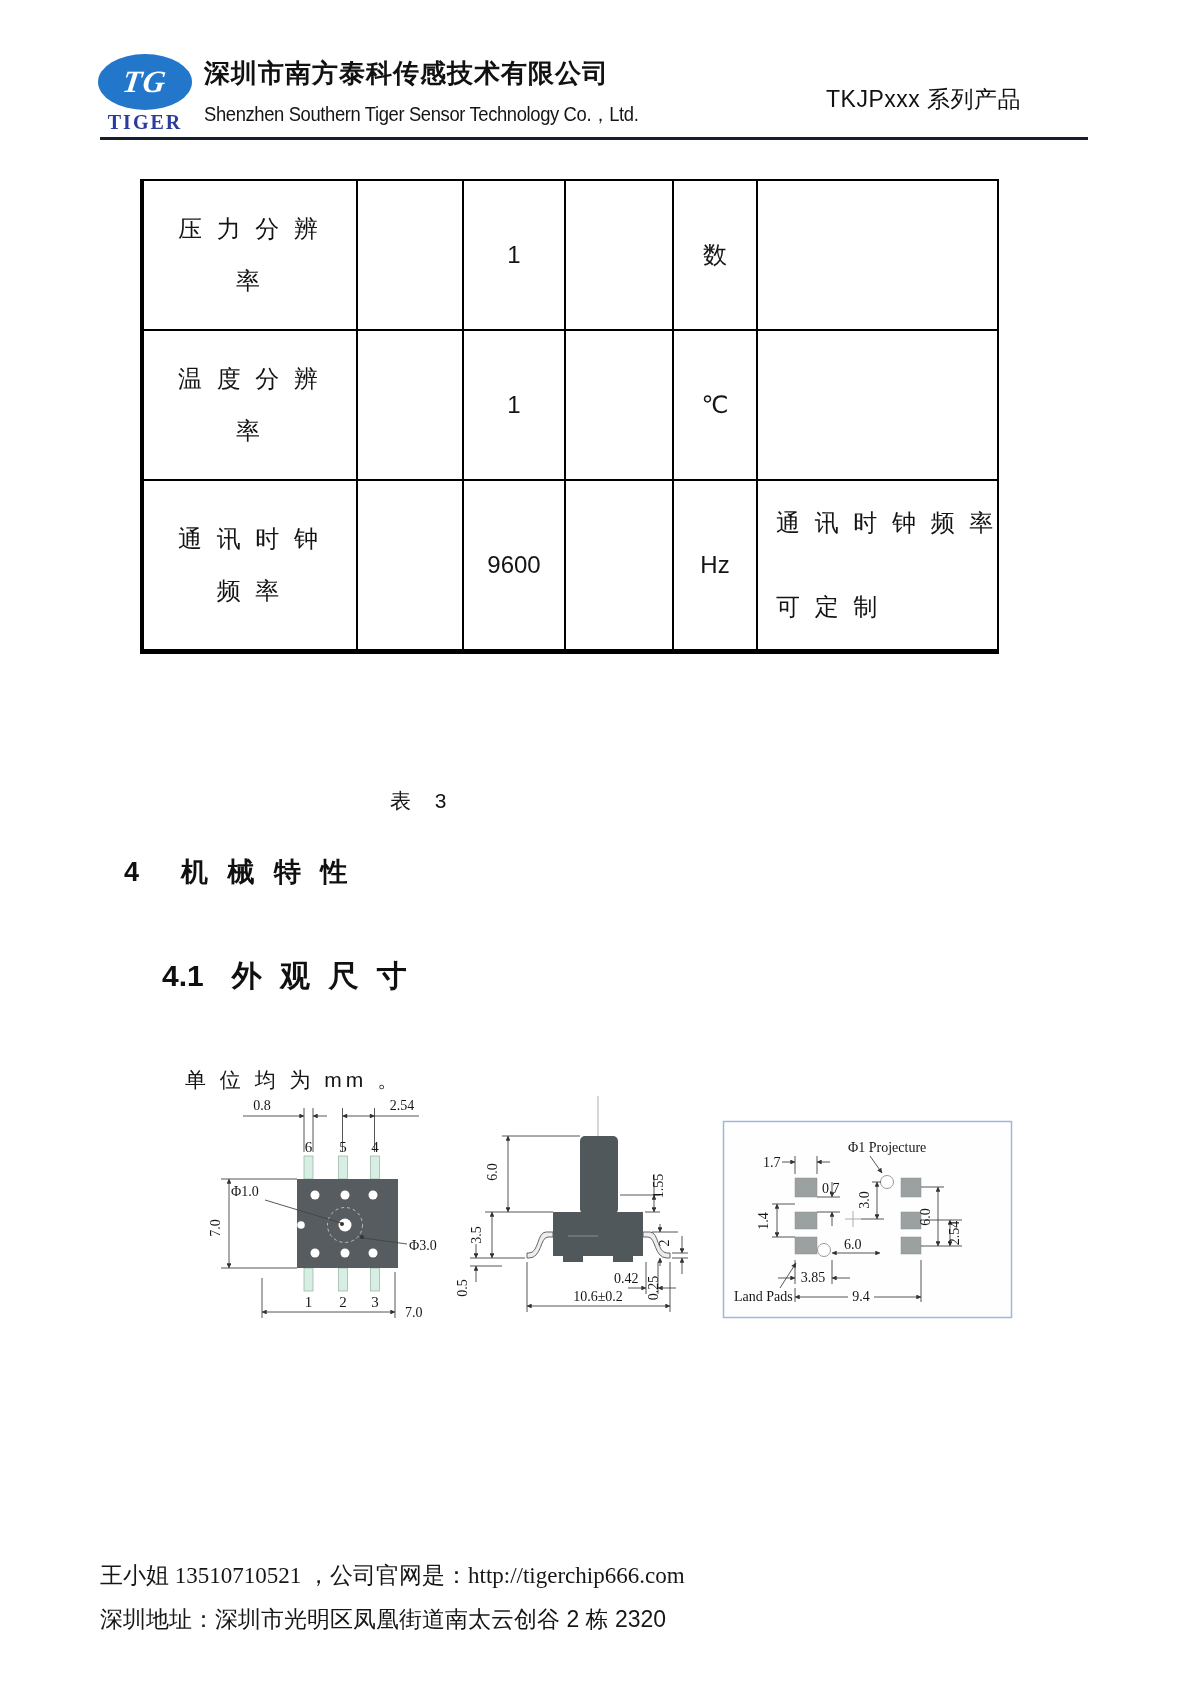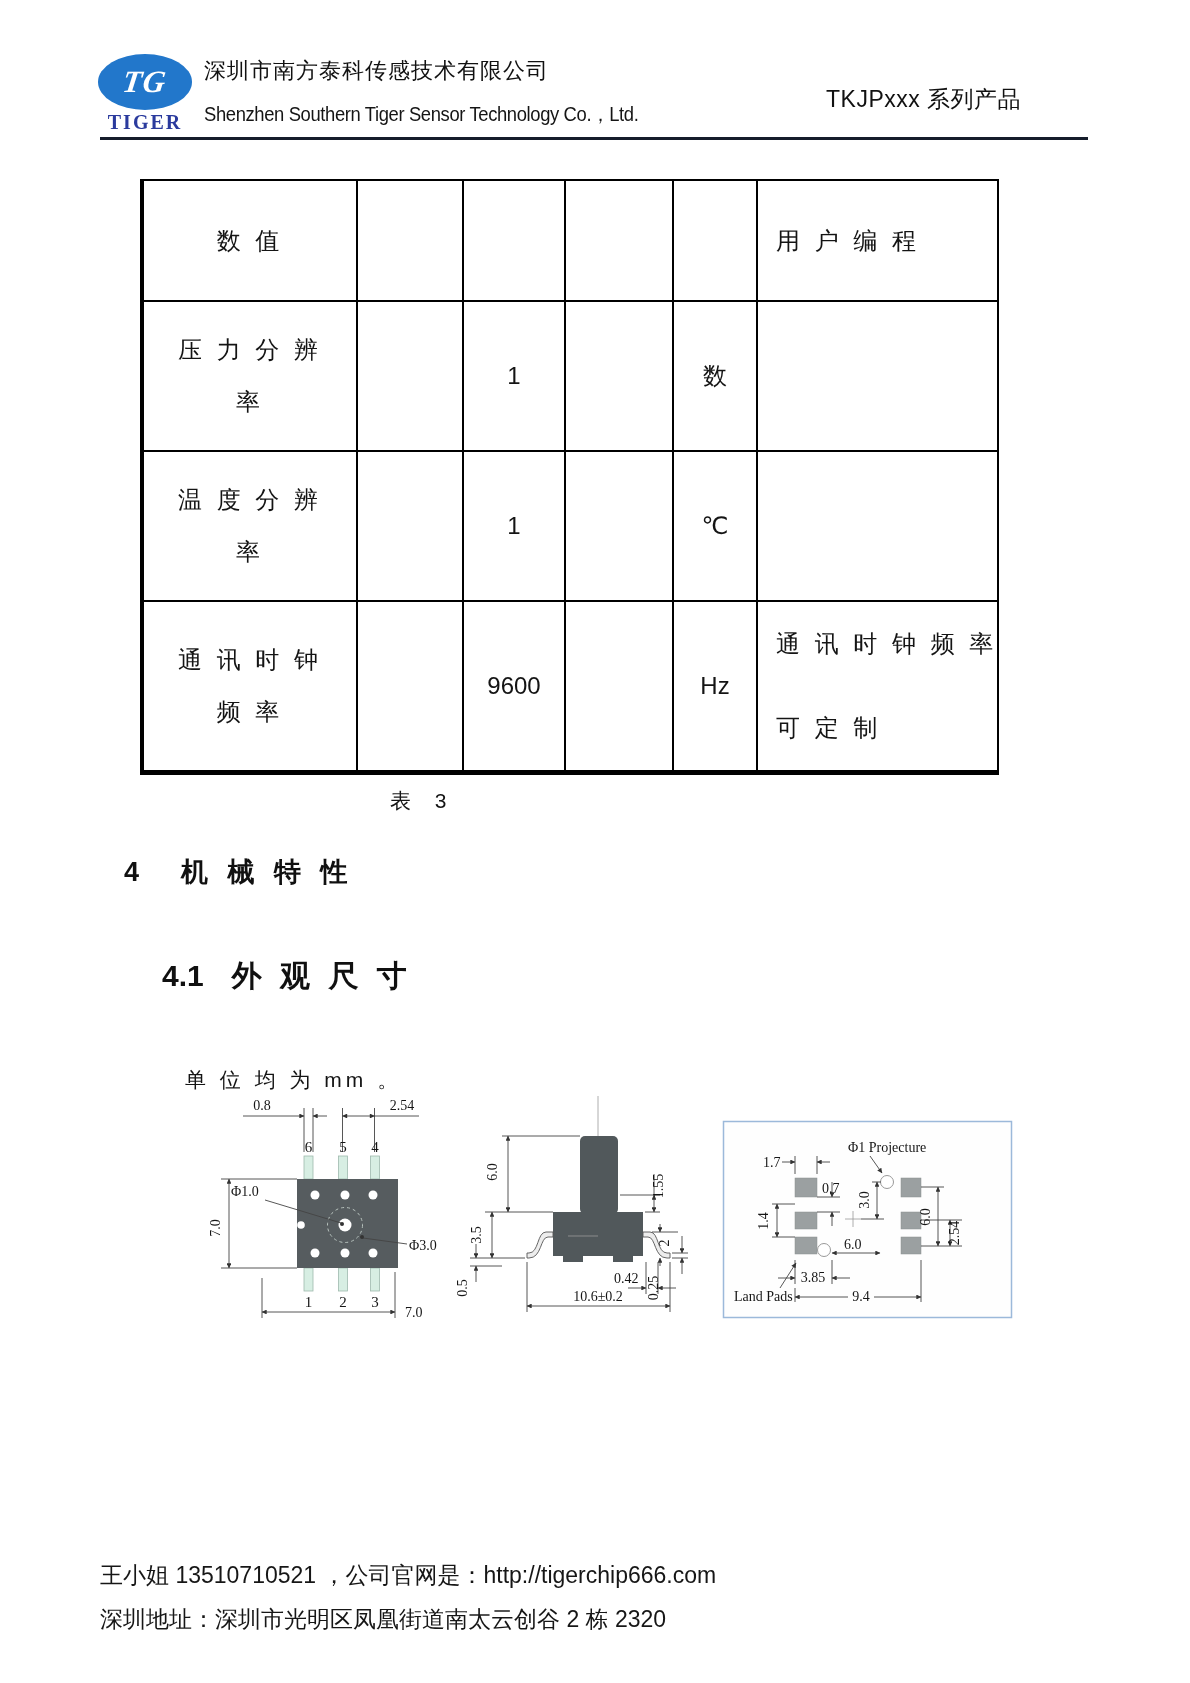--- a/index.html
+++ b/index.html
@@ -13,21 +13,21 @@
 
   
   .logo-mark { left:98px; top:54px; width:94px; height:56px; background:#2277cb;
     border-radius:50%; display:flex; align-items:center; justify-content:center; }
   .logo-mark .tg { color:#fff; font-family:"Liberation Serif","DejaVu Serif",serif;
     font-style:italic; font-weight:bold; font-size:31px; letter-spacing:1px;
     transform:skewX(-8deg); }
   .logo-word { left:98px; top:111px; width:94px; text-align:center;
     font-family:"Liberation Serif","DejaVu Serif",serif; font-weight:900;
     font-size:20px; color:#2a3a9d; letter-spacing:2px; }
-  .company-cn { left:204px; top:56px; font-size:22px; font-weight:normal; color:#111;
+  .company-cn { left:204px; top:56px; font-size:26px; font-weight:bold; color:#111;
     letter-spacing:1px; }
   .company-en { left:204px; top:101px; font-size:20px; color:#151515;
     letter-spacing:-0.4px; transform:scaleX(0.92); transform-origin:left center;
     white-space:nowrap; }
   .series { left:826px; top:84px; font-size:23px; color:#111; letter-spacing:0.5px; }
   .header-rule { left:100px; top:137px; width:988px; height:3px; background:#161d2b; }
 
   
   .tablewrap { left:140px; top:179px; }
   table.spec { border-collapse:collapse; table-layout:fixed;
@@ -52,21 +52,21 @@
   .unit-note { left:185px; top:1044px; font-size:21px; letter-spacing:4px; color:#141414;margin-top:22px; }
 
   
   svg.fig { position:absolute; overflow:visible; }
   .fl { font-family:"Liberation Serif","DejaVu Serif",serif; font-size:14px; fill:#161616; }
   .fl-b { font-family:"Liberation Serif","DejaVu Serif",serif; font-size:15px; fill:#161616; }
   .dim { stroke:#444; stroke-width:0.9; fill:none; }
   .thin { stroke:#999; stroke-width:0.8; fill:none; }
 
   
-  .footer1 { left:100px; top:1560px; font-size:23px; color:#161616; }
+  .footer1 { left:100px; top:1560px; font-size:23px; color:#161616;font-family:Liberation Serif, serif; }
   .footer2 { left:100px; top:1604px; font-size:23px; color:#161616; }
   .footer1 .url { color:#161616; text-decoration:none; }
 </style>
 </head>
 <body>
 
 <div class="page">
 
   <div class="abs logo-mark">
     <span class="tg">TG</span>
@@ -81,28 +81,20 @@
     <table class="spec">
       <colgroup>
         <col style="width:215px">
           <col style="width:106px">
           <col style="width:102px">
         <col style="width:108px">
           <col style="width:84px">
           <col style="width:227px">
       </colgroup>
       <tbody>
-          <tr class="r-head">
-        <td class="c-name">数 值</td>
-        <td></td>
-        <td class="c-val"></td>
-        <td></td>
-        <td class="c-unit"></td>
-        <td class="c-note">用 户 编 程</td>
-      </tr>
       <tr class="r-data">
         <td class="c-name">压 力 分 辨
 率</td>
         <td></td>
         <td class="c-val">1</td>
         <td></td>
         <td class="c-unit">数</td>
         <td class="c-note"></td>
       </tr>
       <tr class="r-data">

